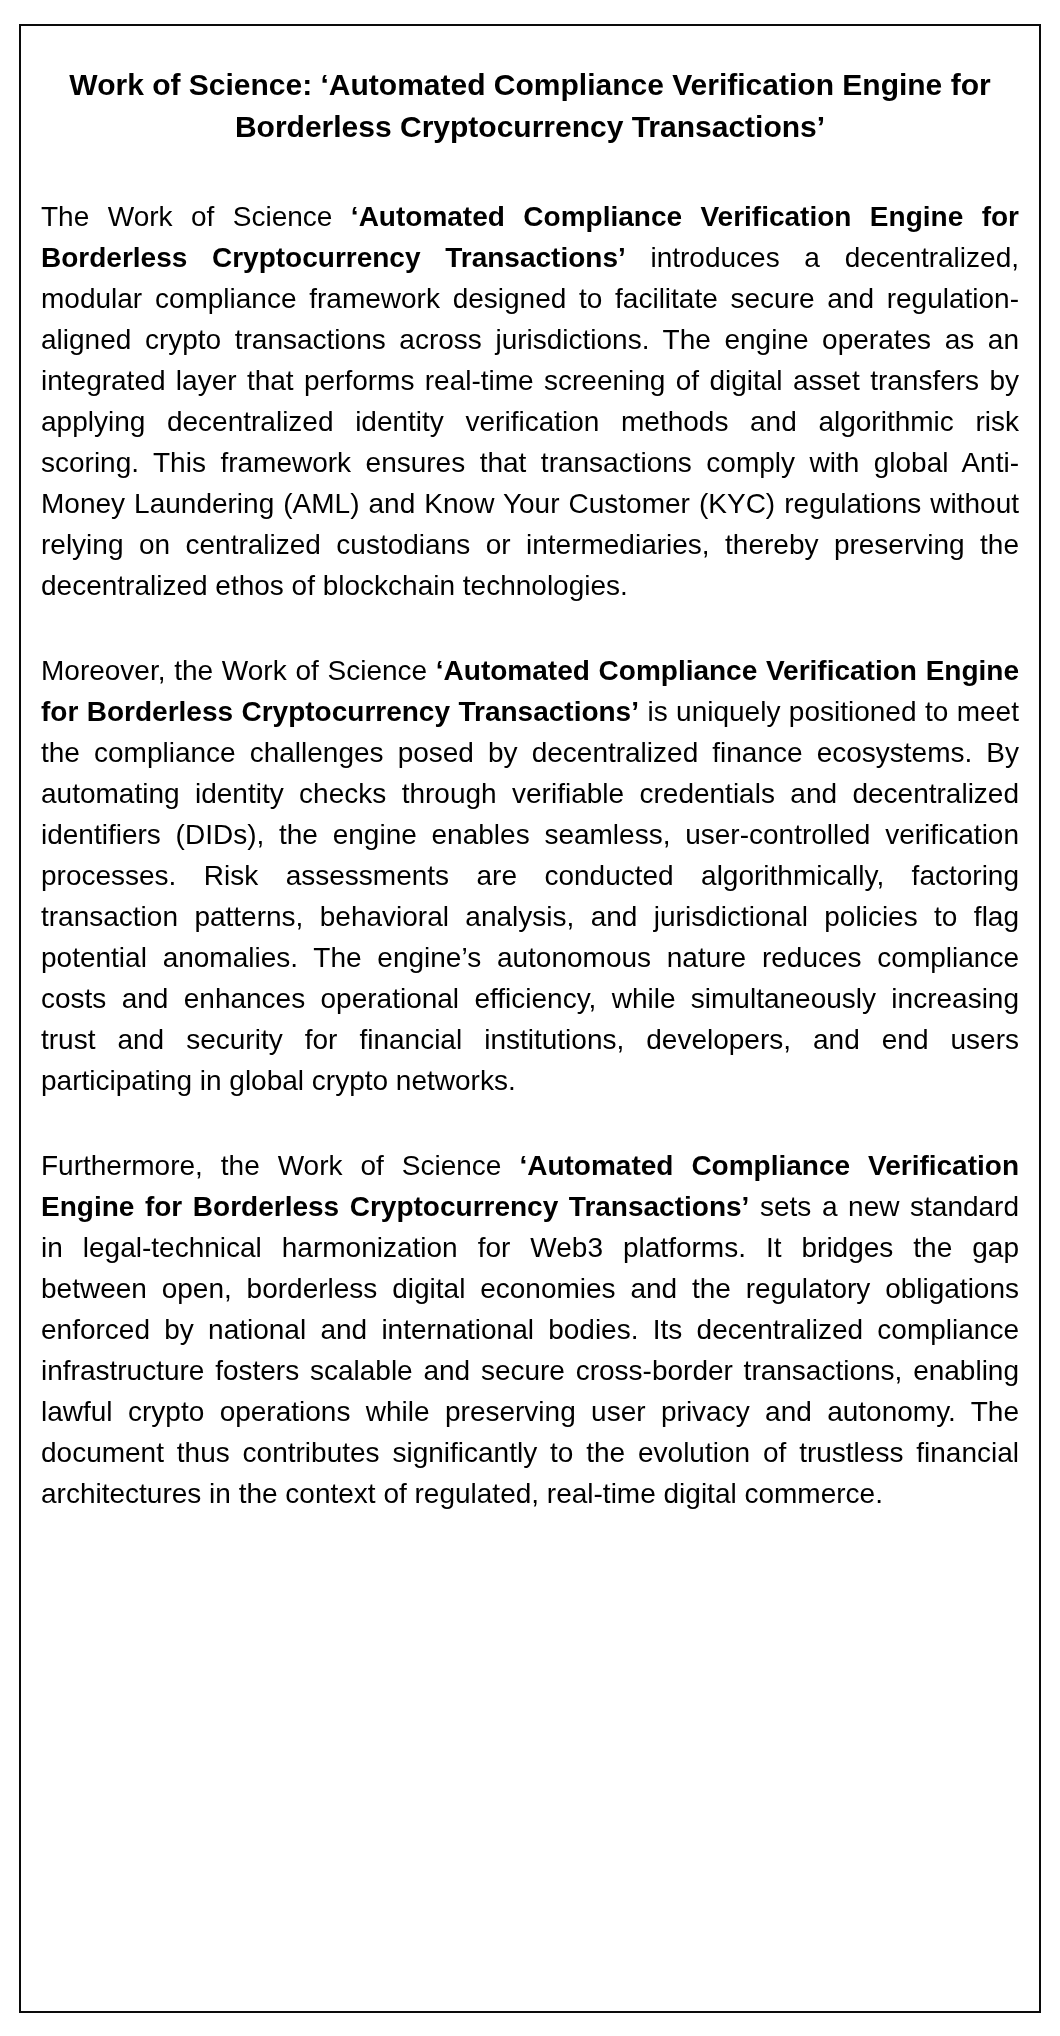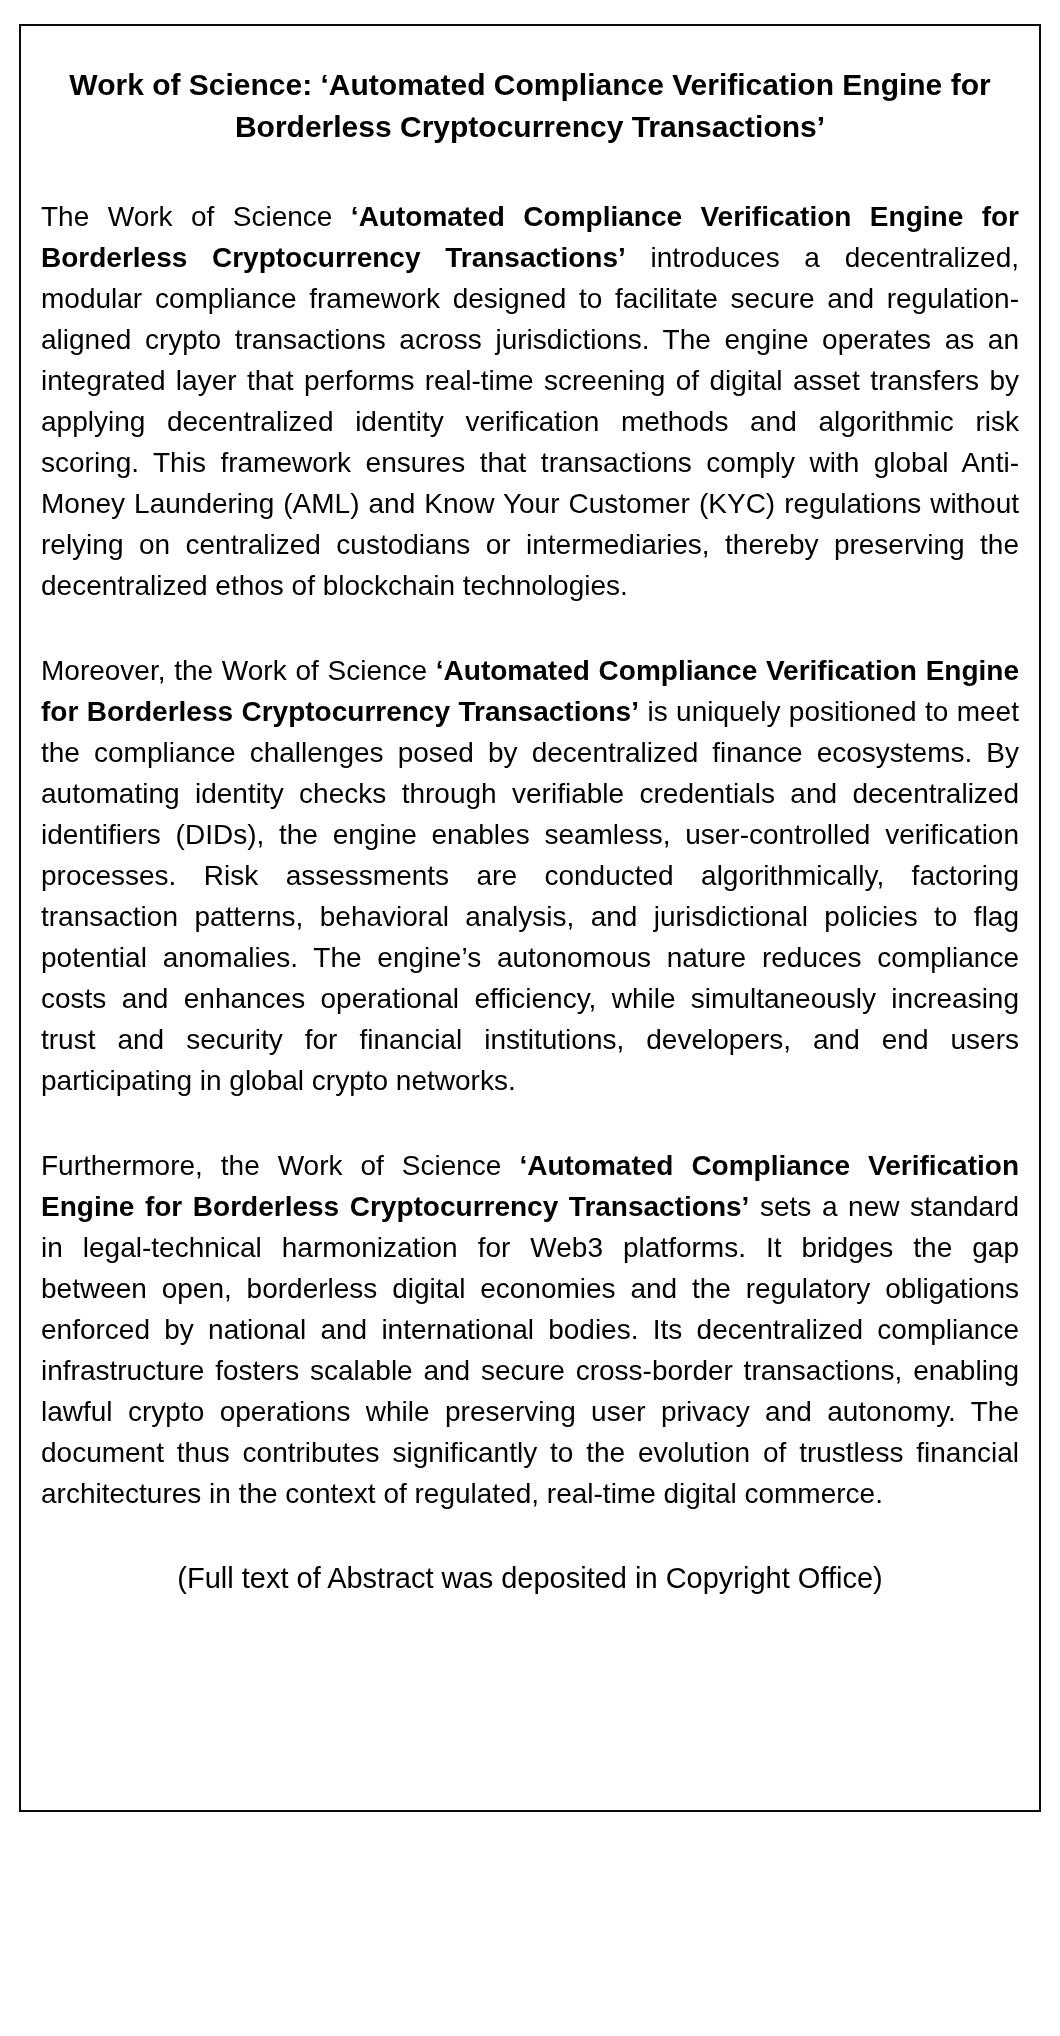--- a/index.html
+++ b/index.html
@@ -12,21 +12,21 @@
     height: 2036px;
     position: relative;
     font-family: "Liberation Sans", "DejaVu Sans", sans-serif;
     color: #000000;
   }
   .page-frame {
     position: absolute;
     left: 19px;
     top: 24px;
     width: 1022px;
-    height: 1788px;
+    height: 1989px;
     box-sizing: border-box;
     border: 2px solid #0a0a0a;
     background: #ffffff;
     padding: 38px 20px 38px 20px;
     overflow: hidden;
   }
   .doc-title {
     font-size: 30px;
     line-height: 42px;
     font-weight: bold;
@@ -59,14 +59,13 @@
 
 <div class="page-frame">
   <h1 class="doc-title">Work of Science: ‘Automated Compliance Verification Engine for Borderless Cryptocurrency Transactions’</h1>
 
   <div class="abstract-body">
       <p class="para"><span>The Work of Science </span><span class="bold">‘Automated Compliance Verification Engine for Borderless Cryptocurrency Transactions’</span><span> introduces a decentralized, modular compliance framework designed to facilitate secure and regulation-aligned crypto transactions across jurisdictions. The engine operates as an integrated layer that performs real-time screening of digital asset transfers by applying decentralized identity verification methods and algorithmic risk scoring. This framework ensures that transactions comply with global Anti-Money Laundering (AML) and Know Your Customer (KYC) regulations without relying on centralized custodians or intermediaries, thereby preserving the decentralized ethos of blockchain technologies.</span></p>
       <p class="para"><span>Moreover, the Work of Science </span><span class="bold">‘Automated Compliance Verification Engine for Borderless Cryptocurrency Transactions’</span><span> is uniquely positioned to meet the compliance challenges posed by decentralized finance ecosystems. By automating identity checks through verifiable credentials and decentralized identifiers (DIDs), the engine enables seamless, user-controlled verification processes. Risk assessments are conducted algorithmically, factoring transaction patterns, behavioral analysis, and jurisdictional policies to flag potential anomalies. The engine’s autonomous nature reduces compliance costs and enhances operational efficiency, while simultaneously increasing trust and security for financial institutions, developers, and end users participating in global crypto networks.</span></p>
       <p class="para"><span>Furthermore, the Work of Science </span><span class="bold">‘Automated Compliance Verification Engine for Borderless Cryptocurrency Transactions’</span><span> sets a new standard in legal-technical harmonization for Web3 platforms. It bridges the gap between open, borderless digital economies and the regulatory obligations enforced by national and international bodies. Its decentralized compliance infrastructure fosters scalable and secure cross-border transactions, enabling lawful crypto operations while preserving user privacy and autonomy. The document thus contributes significantly to the evolution of trustless financial architectures in the context of regulated, real-time digital commerce.</span></p>
     </div>
 
-  <p class="deposit-note">(Full text of Abstract was deposited in Copyright Office)</p>
 </div>
 
 </body></html>

